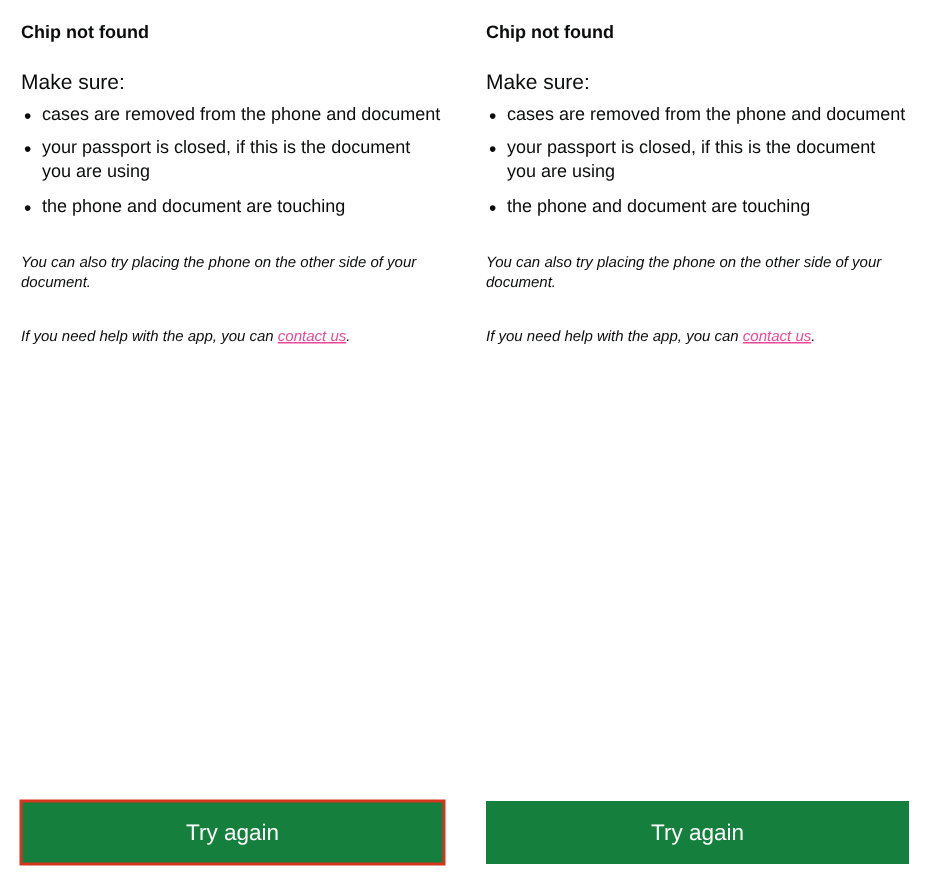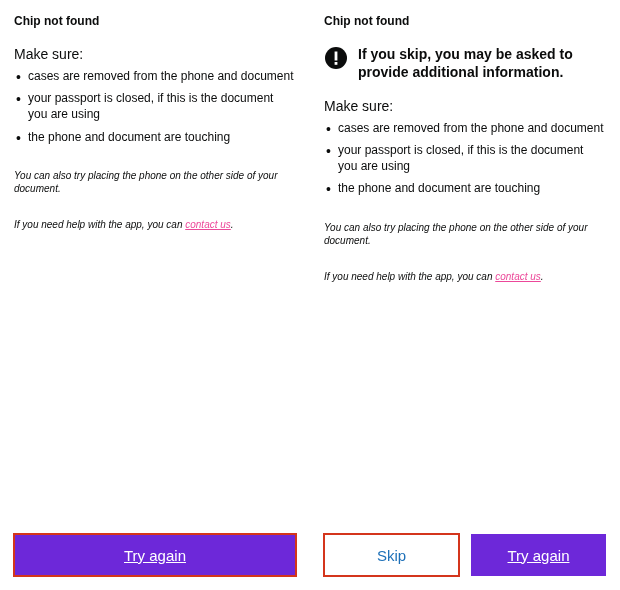--- a/index.html
+++ b/index.html
@@ -82,23 +82,22 @@
     flex: 1;
     height: 42px;
     display: flex;
     align-items: center;
     justify-content: center;
     font-size: 15px;
     border: none;
     cursor: pointer;
   }
   .btn-primary {
-    background: #6d28d9;
+    background: #15803d;
     color: #fff;
-    text-decoration: underline;
   }
   .btn-secondary {
     background: #fff;
     color: #1d70b8;
     border: none;
   }
   .red-outline {
     outline: 2px solid #d4351c;
     outline-offset: -1px;
   }
@@ -123,41 +122,30 @@
   </p>
 
   <div class="footer">
     <button class="btn btn-primary red-outline">Try again</button>
   </div>
 </div>
 
 <div class="pane">
   <h1 class="heading">Chip not found</h1>
 
-  <div class="notice">
-    <span class="notice-icon">
-      <svg viewBox="0 0 24 24" width="24" height="24">
-        <circle cx="12" cy="12" r="11" fill="#0b0c0c"></circle>
-        <rect x="10.6" y="5.5" width="2.8" height="9" fill="#fff"></rect>
-        <rect x="10.6" y="16" width="2.8" height="2.8" fill="#fff"></rect>
-      </svg>
-    </span>
-    <p class="notice-text">If you skip, you may be asked to provide additional information.</p>
-  </div>
 
   <p class="lead">Make sure:</p>
   <ul class="bullets">
     <li>cases are removed from the phone and document</li>
     <li>your passport is closed, if this is the document you are using</li>
     <li>the phone and document are touching</li>
   </ul>
 
   <p class="para">You can also try placing the phone on the other side of your document.</p>
 
   <p class="para">
     <span>If you need help with the app, you can </span><a class="link">contact us</a><span>.</span>
   </p>
 
   <div class="footer">
-    <button class="btn btn-secondary red-outline">Skip</button>
     <button class="btn btn-primary">Try again</button>
   </div>
 </div>
 
 </body></html>

